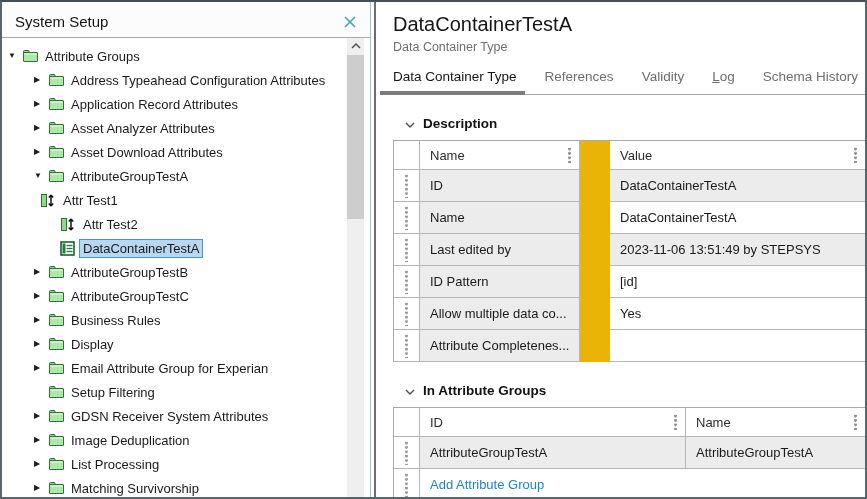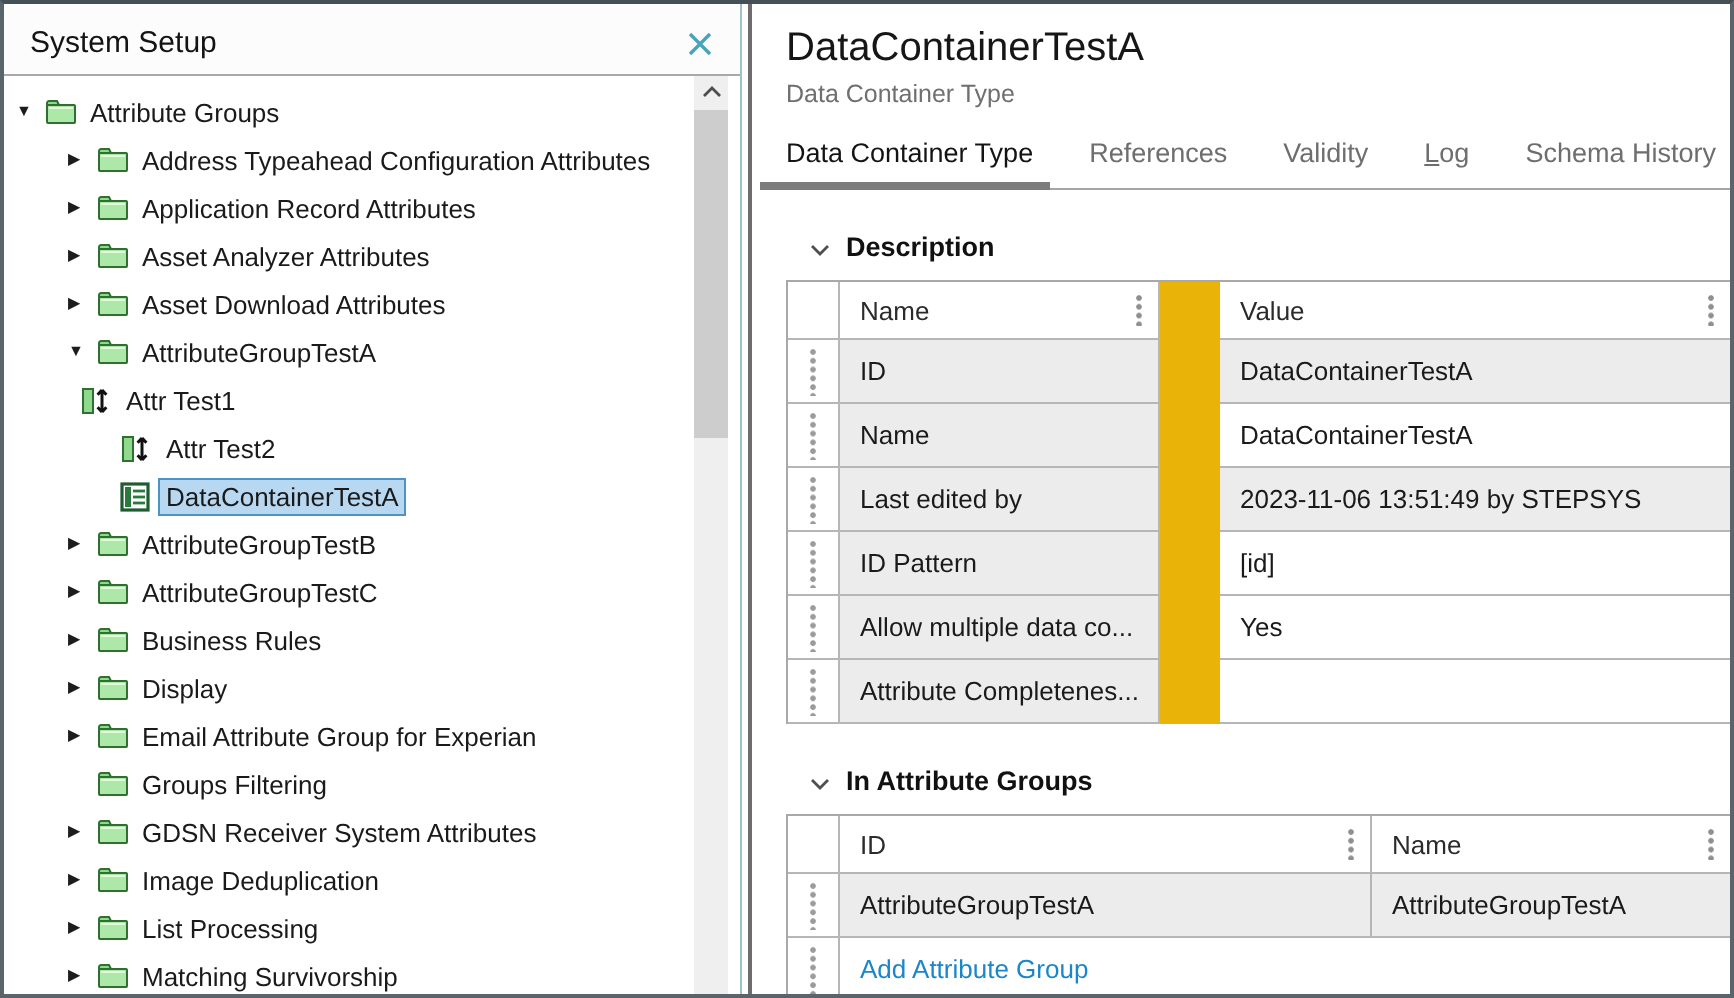--- a/index.html
+++ b/index.html
@@ -235,21 +235,21 @@
           </div>
           <div class="tree-row" style="padding-left: 32px;">
             <span class="twisty"></span>
             <span class="ticon">
               <svg width="17" height="14" viewBox="0 0 17 14">
                 <path d="M1.5 4.5 V2.5 a1 1 0 0 1 1-1 h4 l1 2" fill="#8fd98f" stroke="#2f6f2f"></path>
                 <rect x="1.5" y="3.5" width="14" height="9" rx="0.5" fill="#aee8a8" stroke="#2f6f2f"></rect>
                 <line x1="2.5" y1="5" x2="14.5" y2="5" stroke="#e4fbe0" stroke-width="1"></line>
               </svg>
             </span>
-            <span class="lbl">Groups Filtering</span>
+            <span class="lbl">Setup Filtering</span>
           </div>
           <div class="tree-row" style="padding-left: 32px;">
             <span class="twisty">▶</span>
             <span class="ticon">
               <svg width="17" height="14" viewBox="0 0 17 14">
                 <path d="M1.5 4.5 V2.5 a1 1 0 0 1 1-1 h4 l1 2" fill="#8fd98f" stroke="#2f6f2f"></path>
                 <rect x="1.5" y="3.5" width="14" height="9" rx="0.5" fill="#aee8a8" stroke="#2f6f2f"></rect>
                 <line x1="2.5" y1="5" x2="14.5" y2="5" stroke="#e4fbe0" stroke-width="1"></line>
               </svg>
             </span>

